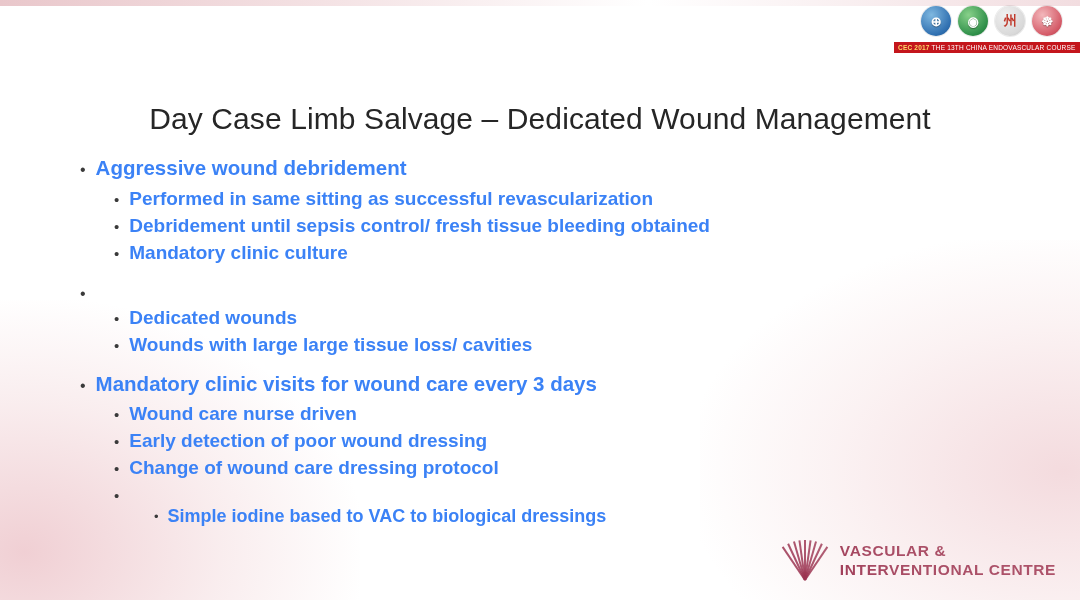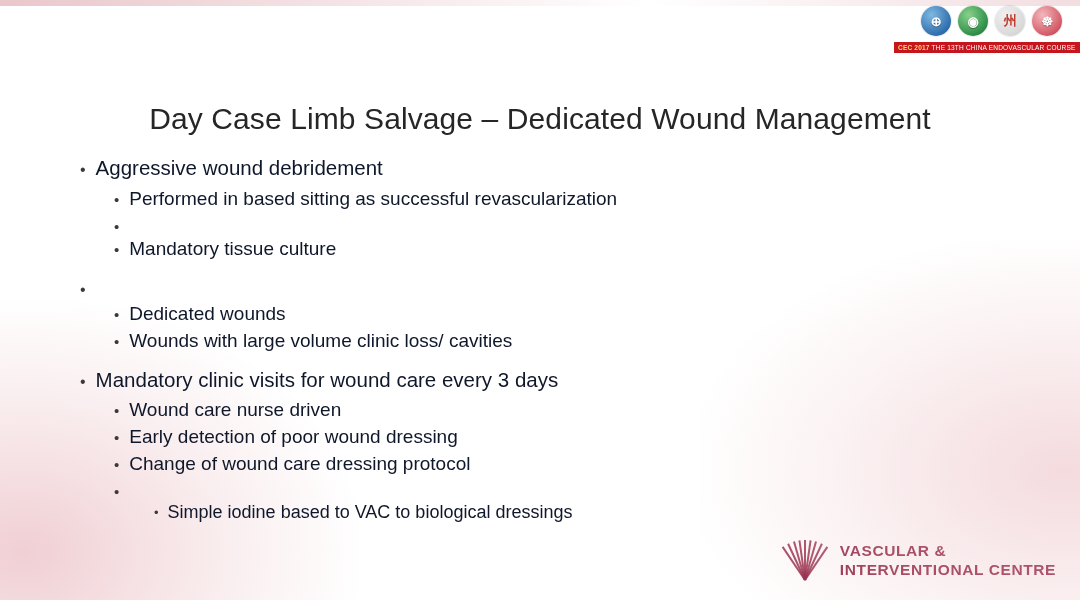--- a/index.html
+++ b/index.html
@@ -122,21 +122,22 @@
   .bullet .marker {
     flex: 0 0 auto;
     color: #3a3a3a;
     font-size: 15px;
     line-height: 1;
     position: relative;
     top: 3px;
   }
   .bullet .text {
     flex: 1 1 auto;
-    color: #0f172a;
+    color: #3b82f6;
+    font-weight: bold;
   }
   .lvl1 { margin-left: 8px; padding: 6px 0 6px 0; }
   .lvl1 .text { font-size: 20.5px; }
   .lvl1 .marker { margin-right: 10px; font-size: 16px; top: 4px; }
 
   .lvl2 { margin-left: 42px; padding: 4px 0; }
   .lvl2 .text { font-size: 19px; }
   .lvl2 .marker { margin-right: 10px; font-size: 15px; top: 3px; }
 
   .lvl3 { margin-left: 82px; padding: 3px 0; }
@@ -208,42 +209,43 @@
   <h1 class="slide-title">Day Case Limb Salvage – Dedicated Wound Management</h1>
 
   <div class="body">
 
     <div class="bullet lvl1">
       <span class="marker">•</span>
       <span class="text">Aggressive wound debridement</span>
     </div>
     <div class="bullet lvl2">
       <span class="marker">•</span>
-      <span class="text">Performed in based sitting as successful revascularization</span>
-    </div>
-    <div class="bullet lvl2">
-      <span class="marker">•</span>
-    </div>
-    <div class="bullet lvl2">
-      <span class="marker">•</span>
-      <span class="text">Mandatory tissue culture</span>
+      <span class="text">Performed in same sitting as successful revascularization</span>
+    </div>
+    <div class="bullet lvl2">
+      <span class="marker">•</span>
+      <span class="text">Debridement until sepsis control/ fresh tissue bleeding obtained</span>
+    </div>
+    <div class="bullet lvl2">
+      <span class="marker">•</span>
+      <span class="text">Mandatory clinic culture</span>
     </div>
 
     <div class="group-gap"></div>
 
     <div class="bullet lvl1">
       <span class="marker">•</span>
     </div>
     <div class="bullet lvl2">
       <span class="marker">•</span>
       <span class="text">Dedicated wounds</span>
     </div>
     <div class="bullet lvl2">
       <span class="marker">•</span>
-      <span class="text">Wounds with large volume clinic loss/ cavities</span>
+      <span class="text">Wounds with large large tissue loss/ cavities</span>
     </div>
 
     <div class="group-gap"></div>
 
     <div class="bullet lvl1">
       <span class="marker">•</span>
       <span class="text">Mandatory clinic visits for wound care every 3 days</span>
     </div>
     <div class="bullet lvl2">
       <span class="marker">•</span>

